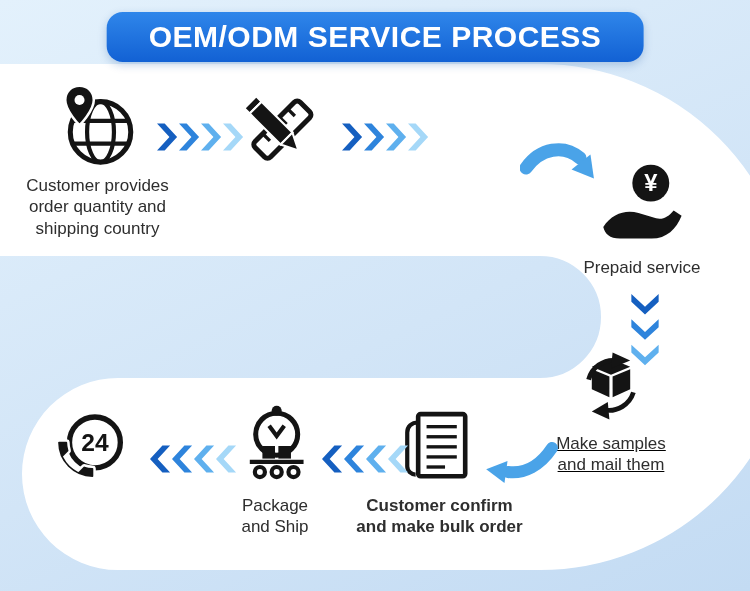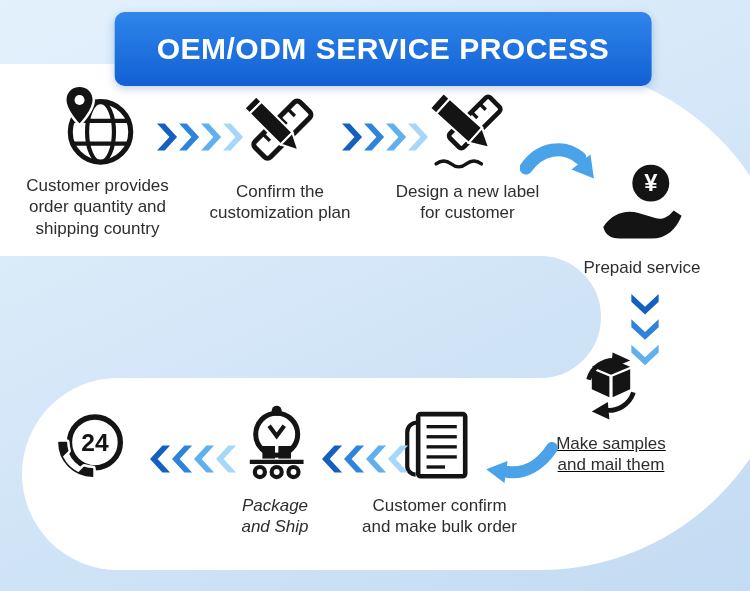--- a/index.html
+++ b/index.html
@@ -2,21 +2,21 @@
 <html style="--background-top: #e3f1fc; --background-mid: #d2e5f7; --background-bottom: #c3dbf3; --band: #ffffff; --banner-top: #2f86ea; --banner-bottom: #1261d4; --text: #2e2e2e; --icon-black: #141414; --chevron-1: #155fc0; --chevron-2: #2e84dc; --chevron-3: #5fb0ee; --chevron-4: #a5d8f8; --arrow-blue: #4aa3e8;"><head>
 <meta charset="utf-8">
 <style>
   html,body{margin:0;padding:0;background:#fff;font-family:"Liberation Sans",sans-serif;}
   .stage{position:relative;width:750px;height:591px;overflow:hidden;
     background:linear-gradient(155deg,var(--background-top,#e3f1fc) 0%,var(--background-mid,#d2e5f7) 55%,var(--background-bottom,#c3dbf3) 100%);}
   .band-svg{position:absolute;left:0;top:0;}
   .banner{position:absolute;top:12px;left:50%;transform:translateX(-50%);
     background:linear-gradient(180deg,var(--banner-top,#2f86ea),var(--banner-bottom,#1261d4));
     color:#fff;font-weight:bold;font-size:30px;letter-spacing:.5px;line-height:50px;height:50px;
-    padding:12px 42px;border-radius:10px;white-space:nowrap;box-shadow:0 3px 8px rgba(20,80,160,.25);margin-left:8px;}
+    padding:0 42px;border-radius:16px;white-space:nowrap;box-shadow:0 3px 8px rgba(20,80,160,.25);}
   .step{position:absolute;display:flex;flex-direction:column;align-items:center;text-align:center;}
   .icon{width:84px;height:84px;}
   .icon svg{width:100%;height:100%;overflow:visible;}
   .step-label{margin-top:7px;font-size:17px;line-height:1.25;color:var(--text,#2e2e2e);white-space:pre-line;}
   .chv{position:absolute;}
   .arrow{position:absolute;}
   .coin-text{font-weight:bold;font-family:"Liberation Sans",sans-serif;}
 </style>
 </head>
 <body>
@@ -62,52 +62,29 @@
           <line x1="37" y1="52" x2="49" y2="52" stroke="var(--icon-black,#141414)" stroke-width="4"></line>
           <line x1="37" y1="66" x2="49" y2="66" stroke="var(--icon-black,#141414)" stroke-width="4"></line>
         </g>
         <g transform="rotate(-45 50 50)">
           <rect x="40" y="0" width="20" height="9" fill="var(--icon-black,#141414)" stroke="#fff" stroke-width="2.5"></rect>
           <rect x="40" y="9" width="20" height="52" fill="var(--icon-black,#141414)" stroke="#fff" stroke-width="2.5"></rect>
           <path d="M40 61 h20 l-10 20 z" fill="var(--icon-black,#141414)" stroke="#fff" stroke-width="2.5"></path>
         </g>
       </svg>
     </div>
-    <div class="step-label">Confirm the
-customization plan</div>
   </div>
 
   <svg class="chv" style="left:342px;top:122px;" width="88" height="30" viewBox="0 0 92 30">
     <polygon points="0,1 8,1 21,15 8,29 0,29 13,15" style="fill:var(--chevron-1,#155fc0)"></polygon>
     <polygon points="0,1 8,1 21,15 8,29 0,29 13,15" transform="translate(23,0)" style="fill:var(--chevron-2,#2e84dc)"></polygon>
     <polygon points="0,1 8,1 21,15 8,29 0,29 13,15" transform="translate(46,0)" style="fill:var(--chevron-3,#5fb0ee)"></polygon>
     <polygon points="0,1 8,1 21,15 8,29 0,29 13,15" transform="translate(69,0)" style="fill:var(--chevron-4,#a5d8f8)"></polygon>
   </svg>
 
-  <div class="step" style="left:380px;top:90px;width:175px;">
-    <div class="icon">
-      <svg viewBox="0 0 100 100">
-        <g transform="rotate(45 52 44)">
-          <rect x="41" y="2" width="23" height="68" rx="4" fill="none" stroke="var(--icon-black,#141414)" stroke-width="5.5"></rect>
-          <line x1="41" y1="16" x2="51" y2="16" stroke="var(--icon-black,#141414)" stroke-width="4"></line>
-          <line x1="41" y1="30" x2="51" y2="30" stroke="var(--icon-black,#141414)" stroke-width="4"></line>
-          <line x1="41" y1="44" x2="51" y2="44" stroke="var(--icon-black,#141414)" stroke-width="4"></line>
-          <line x1="41" y1="58" x2="51" y2="58" stroke="var(--icon-black,#141414)" stroke-width="4"></line>
-        </g>
-        <g transform="rotate(-48 50 46)">
-          <rect x="38" y="-4" width="24" height="10" fill="var(--icon-black,#141414)" stroke="#fff" stroke-width="2.5"></rect>
-          <rect x="38" y="6" width="24" height="52" fill="var(--icon-black,#141414)" stroke="#fff" stroke-width="2.5"></rect>
-          <path d="M38 58 h24 l-12 22 z" fill="var(--icon-black,#141414)" stroke="#fff" stroke-width="2.5"></path>
-        </g>
-        <path d="M12 88 q9 -7 18 0 t18 0 t18 0" fill="none" stroke="var(--icon-black,#141414)" stroke-width="4" stroke-linecap="round"></path>
-      </svg>
-    </div>
-    <div class="step-label">Design a new label
-for customer</div>
-  </div>
 
   <svg class="arrow" style="left:520px;top:140px;" width="84" height="72" viewBox="0 0 84 72">
     <path d="M6 28 C 20 8 44 4 60 18" fill="none" stroke="var(--arrow-blue,#4aa3e8)" stroke-width="13" stroke-linecap="round"></path>
     <polygon points="0,-12 0,12 21,0" transform="translate(61,22) rotate(52)" fill="var(--arrow-blue,#4aa3e8)"></polygon>
   </svg>
 
   <div class="step" style="left:572px;top:162px;width:140px;">
     <div class="icon" style="width:88px;height:88px;">
       <svg viewBox="0 0 100 100">
         <circle cx="60" cy="24" r="21" fill="var(--icon-black,#141414)"></circle>
@@ -138,21 +115,21 @@
     </div>
     <div class="step-label">Make samples
 and mail them</div>
   </div>
 
   <svg class="arrow" style="left:486px;top:440px;" width="72" height="52" viewBox="0 0 72 52">
     <path d="M66 8 C 54 26 38 34 22 32" fill="none" stroke="var(--arrow-blue,#4aa3e8)" stroke-width="12" stroke-linecap="round"></path>
     <polygon points="0,-11 0,11 20,0" transform="translate(20,32) rotate(188)" fill="var(--arrow-blue,#4aa3e8)"></polygon>
   </svg>
 
-  <div class="step" style="left:352px;top:404px;width:175px;">
+  <div class="step" style="left:352px;top:404px;width:175px;font-weight:bold;">
     <div class="icon">
       <svg viewBox="0 0 100 100">
         <path d="M24 22 c-8 0 -13 5 -13 12 v40 c0 6 5 10 10 10" fill="none" stroke="var(--icon-black,#141414)" stroke-width="5"></path>
         <rect x="24" y="12" width="56" height="74" rx="3" fill="#fff" stroke="var(--icon-black,#141414)" stroke-width="5.5"></rect>
         <line x1="34" y1="27" x2="70" y2="27" stroke="var(--icon-black,#141414)" stroke-width="4"></line>
         <line x1="34" y1="39" x2="70" y2="39" stroke="var(--icon-black,#141414)" stroke-width="4"></line>
         <line x1="34" y1="51" x2="70" y2="51" stroke="var(--icon-black,#141414)" stroke-width="4"></line>
         <line x1="34" y1="63" x2="70" y2="63" stroke="var(--icon-black,#141414)" stroke-width="4"></line>
         <line x1="34" y1="75" x2="56" y2="75" stroke="var(--icon-black,#141414)" stroke-width="4"></line>
       </svg>
@@ -161,21 +138,21 @@
 and make bulk order</div>
   </div>
 
   <svg class="chv" style="left:322px;top:444px;" width="88" height="30" viewBox="0 0 92 30">
     <polygon points="21,1 13,1 0,15 13,29 21,29 8,15" style="fill:var(--chevron-1,#155fc0)"></polygon>
     <polygon points="21,1 13,1 0,15 13,29 21,29 8,15" transform="translate(23,0)" style="fill:var(--chevron-2,#2e84dc)"></polygon>
     <polygon points="21,1 13,1 0,15 13,29 21,29 8,15" transform="translate(46,0)" style="fill:var(--chevron-3,#5fb0ee)"></polygon>
     <polygon points="21,1 13,1 0,15 13,29 21,29 8,15" transform="translate(69,0)" style="fill:var(--chevron-4,#a5d8f8)"></polygon>
   </svg>
 
-  <div class="step" style="left:205px;top:404px;width:140px;font-style:italic;">
+  <div class="step" style="left:205px;top:404px;width:140px;">
     <div class="icon">
       <svg viewBox="0 0 100 100">
         <circle cx="52" cy="36" r="25" fill="none" stroke="var(--icon-black,#141414)" stroke-width="6"></circle>
         <circle cx="52" cy="8" r="6" fill="var(--icon-black,#141414)"></circle>
         <path d="M43 26 l9 12 l9 -12" fill="none" stroke="var(--icon-black,#141414)" stroke-width="5"></path>
         <rect x="35" y="50" width="15" height="15" fill="var(--icon-black,#141414)"></rect>
         <rect x="54" y="50" width="15" height="15" fill="var(--icon-black,#141414)"></rect>
         <line x1="20" y1="69" x2="84" y2="69" stroke="var(--icon-black,#141414)" stroke-width="5"></line>
         <circle cx="32" cy="81" r="6" fill="none" stroke="var(--icon-black,#141414)" stroke-width="5"></circle>
         <circle cx="52" cy="81" r="6" fill="none" stroke="var(--icon-black,#141414)" stroke-width="5"></circle>

